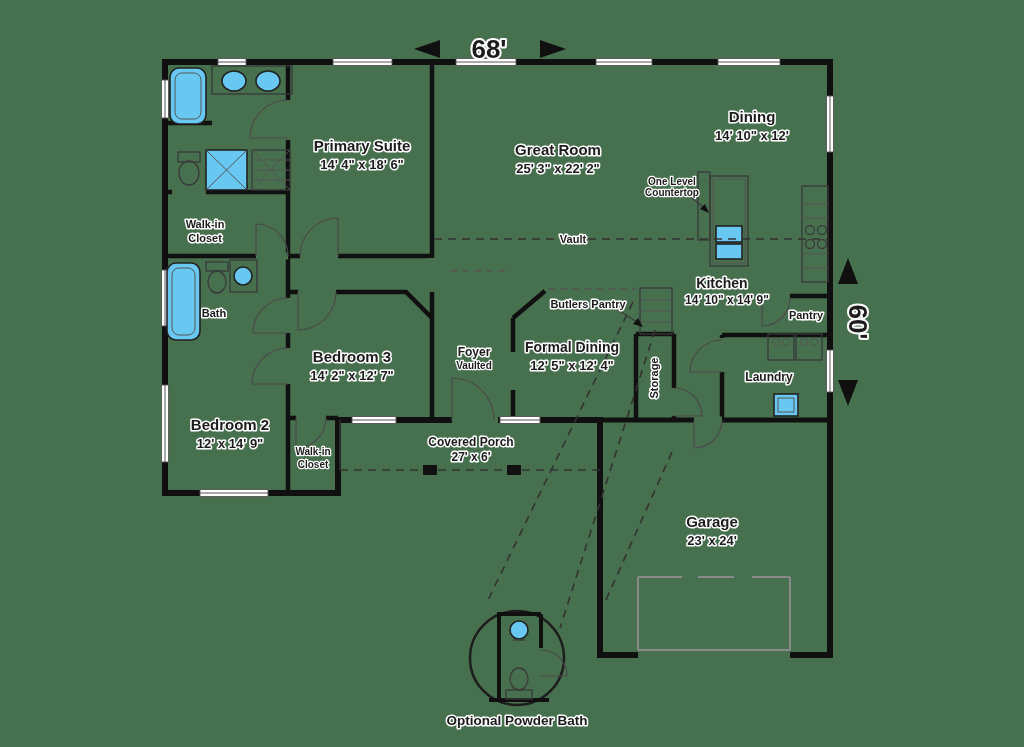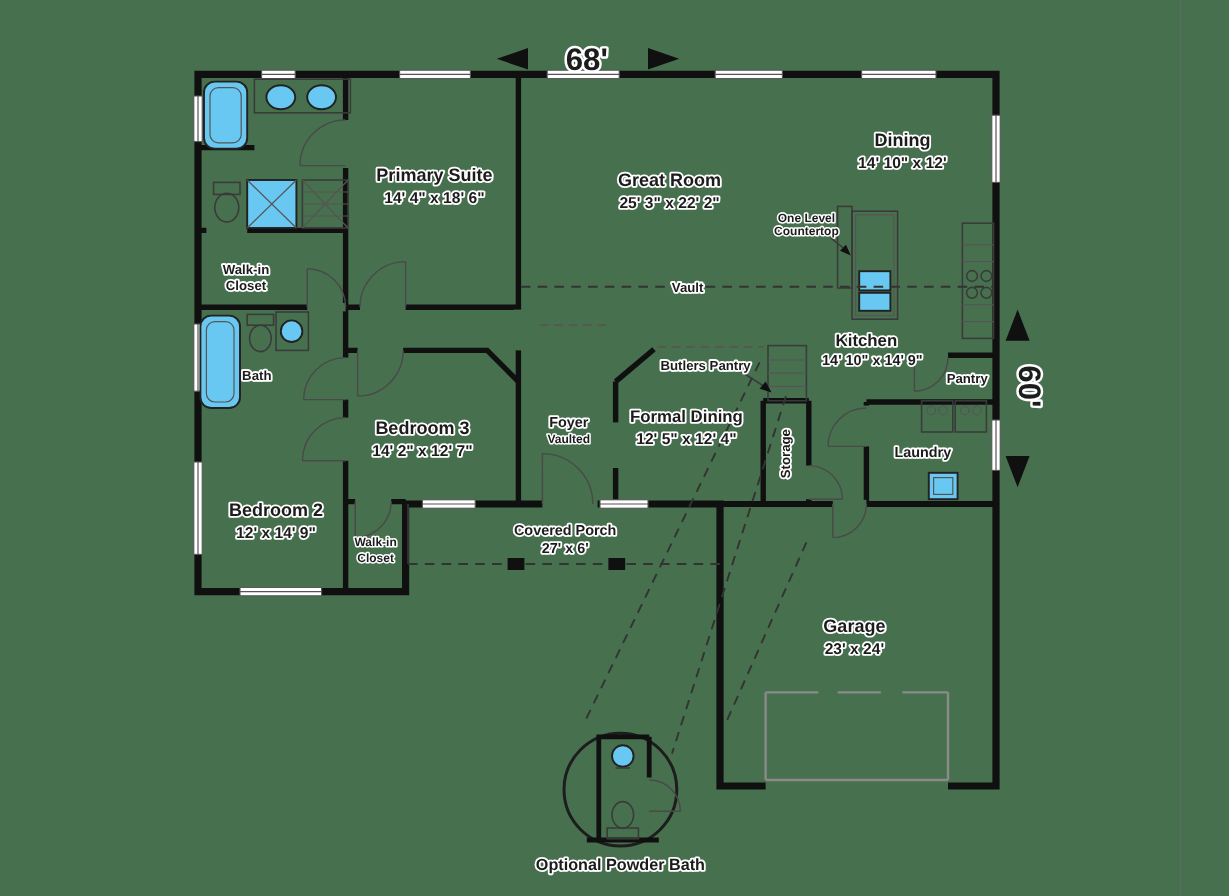--- a/index.html
+++ b/index.html
@@ -1,16 +1,16 @@
 <!DOCTYPE html>
 <html><head>
 <meta charset="utf-8">
 <style>
   html,body{margin:0;padding:0;background:#47714E;}
-  #stage{position:relative;width:984px;height:747px;background:#d946ef;overflow:hidden;}
+  #stage{position:relative;width:984px;height:747px;background:#fef9c3;overflow:hidden;}
   svg{display:block;}
   .t{font-family:"Liberation Sans",sans-serif;fill:#1c1c1c;paint-order:stroke;stroke:#ffffff;stroke-width:3px;stroke-linejoin:round;text-anchor:middle;}
   .name15{font-size:15px;font-weight:700;}
   .name14{font-size:14px;font-weight:700;}
   .dim13{font-size:13px;font-weight:600;}
   .dim12{font-size:12px;font-weight:600;}
   .sm12{font-size:12px;font-weight:700;}
   .sm11{font-size:11px;font-weight:700;}
   .sm10{font-size:10px;font-weight:700;stroke-width:2.5px;}
   .big{font-size:26px;font-weight:700;stroke-width:4px;}

